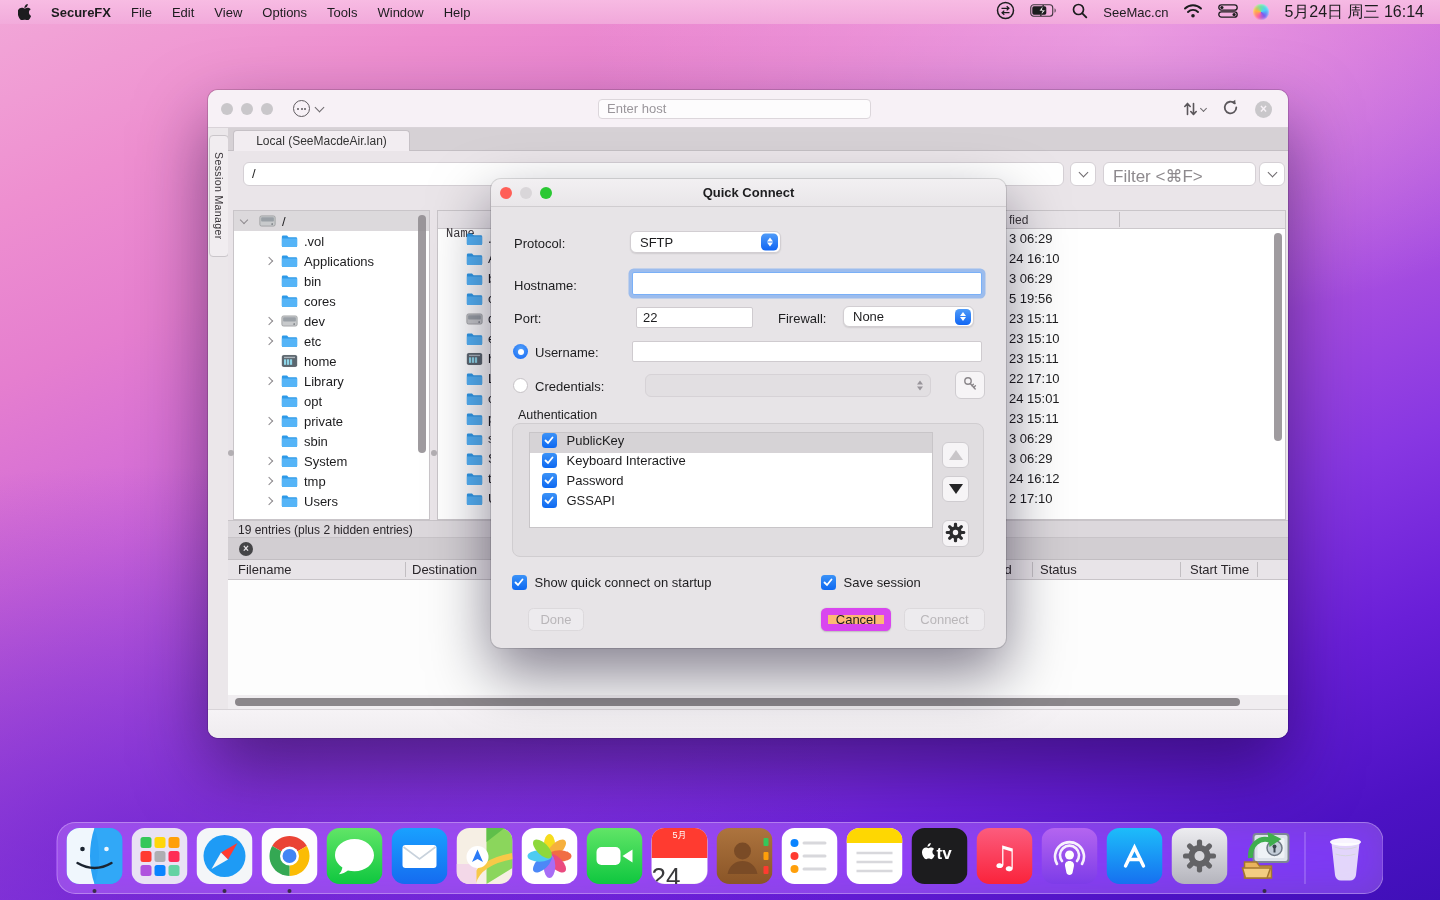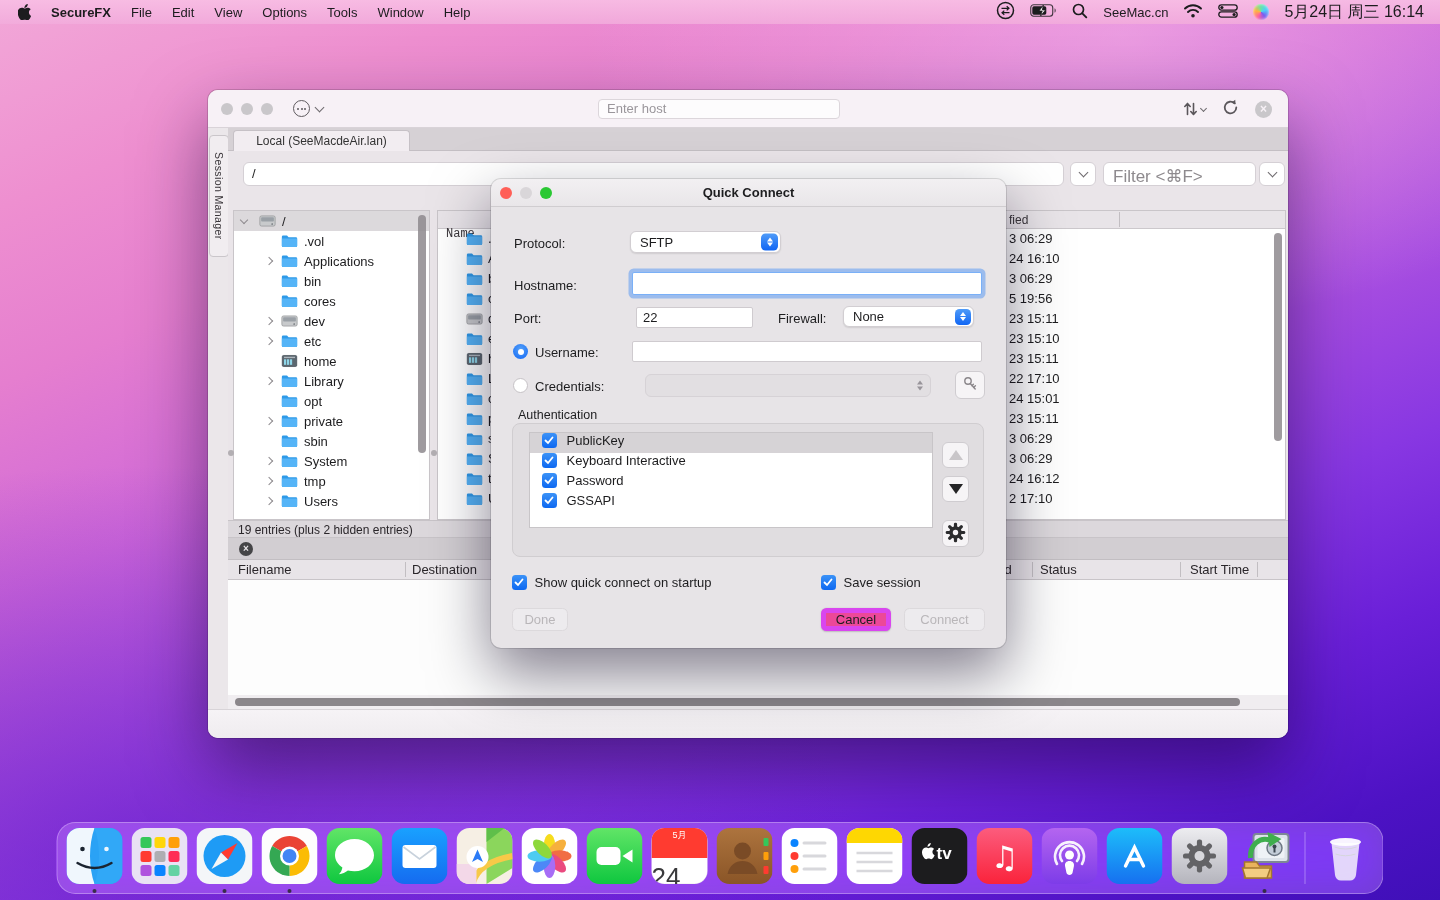--- a/index.html
+++ b/index.html
@@ -34,21 +34,21 @@
     background:#f7f1f6; border-bottom:1px solid #d9d3d8; border-radius:10px 10px 0 0;
     display:flex; align-items:center; }
   .lights { display:flex; gap:8px; padding-left:13px; }
   .light { width:12px; height:12px; border-radius:50%; background:#c9c7ca; }
   .tb-menu { margin-left:20px; display:flex; align-items:center; gap:6px; }
   .circ-dots { width:17px; height:17px; border-radius:50%; border:1.4px solid #5f5b5f;
     display:flex; align-items:center; justify-content:center; gap:1.5px; }
   .circ-dots i { width:2px; height:2px; border-radius:50%; background:#5f5b5f; }
   .chev { width:7px; height:7px; border-right:1.6px solid #6e6a6e; border-bottom:1.6px solid #6e6a6e;
     transform:rotate(45deg); display:inline-block; }
-  .host-input { position:absolute; left:390px; top:9px; width:242px; height:20px;
+  .host-input { position:absolute; left:390px; top:9px; width:273px; height:20px;
     background:rgba(255,255,255,.75); border:1px solid #dcd6db; border-radius:4px;
     font-size:13px; color:#9a969b; padding-left:8px; line-height:18px; }
   .tb-right { position:absolute; right:16px; top:0; height:38px; display:flex; align-items:center; gap:16px; }
   .sorticon { display:flex; align-items:center; gap:3px; }
   .closecirc { width:17px; height:17px; border-radius:50%; background:#c9c7ca; color:#f7f1f6;
     font-size:12px; font-weight:bold; display:flex; align-items:center; justify-content:center; line-height:1; }
   
   .smtab { position:absolute; left:1px; top:45px; width:20px; height:122px;
     background:#f1edf0; border:1px solid #cac6ca; border-radius:4px;
     writing-mode:vertical-rl; font-size:10.5px; color:#3a363a; display:flex;
@@ -147,21 +147,21 @@
   .auth-row .cbx { margin-left:12px; }
   .auth-row span { margin-left:10px; }
   .sqbtn { position:absolute; width:27px; height:26px; background:#f6f4f6; border:1px solid #cfccd0; border-radius:6px;
     display:flex; align-items:center; justify-content:center; }
   .sq-up { left:429px; top:18px; } .sq-dn { left:429px; top:52px; } .sq-gear { left:429px; top:96px; height:27px; }
   .big-u { width:0;height:0;border-left:7px solid transparent;border-right:7px solid transparent;border-bottom:10px solid #c9c6c9; }
   .big-d { width:0;height:0;border-left:7px solid transparent;border-right:7px solid transparent;border-top:10px solid #242426; }
   .dl-check { position:absolute; display:flex; align-items:center; gap:8px; color:#1d1d1f; }
   .btn { position:absolute; height:23px; border-radius:5.5px; font-size:13px; display:flex; align-items:center; justify-content:center; }
   .btn.disabled { background:#edebee; border:1px solid #dcd9dc; color:#b9b6b9; }
-  .btn.normal { background:#ec4899; border:5px solid #d946ef; box-shadow:0 .5px 1.5px rgba(0,0,0,.18); color:#1d1d1f; }
+  .btn.normal { background:#fdba74; border:7px solid #d946ef; box-shadow:0 .5px 1.5px rgba(0,0,0,.18); color:#1d1d1f; }
   
   .dock { position:absolute; bottom:6px; left:50%; transform:translateX(-50%); height:72px;
     background:rgba(185,135,230,.40); border:1px solid rgba(255,255,255,.30); border-radius:19px;
     display:flex; align-items:center; padding:0 9px; gap:9px; z-index:95; backdrop-filter:blur(18px) saturate(1.4); }
   .dock-item { width:56px; height:56px; position:relative; flex:none; margin-top:-4px; }
   .dock-item svg { display:block; }
   .run-dot { position:absolute; left:50%; bottom:-9px; transform:translateX(-50%); width:4px; height:4px;
     border-radius:50%; background:rgba(40,40,45,.85); }
   .dock-sep { width:1px; height:52px; background:rgba(255,255,255,.35); margin:0 3px; flex:none; }
   .cal { width:56px; height:56px; border-radius:13px; background:#fff; overflow:hidden; box-shadow:inset 0 0 0 .5px rgba(0,0,0,.08); }
@@ -761,21 +761,21 @@
   </div>
   <div class="dl-check" style="left:330px; top:396px">
     <span class="cbx" id="cbx-save">
         <svg width="10" height="9" viewBox="0 0 10 9">
           <path d="M1.5 4.5 L4 7 L8.5 1.5" stroke="#fff" stroke-width="1.8" fill="none" stroke-linecap="round"></path>
         </svg>
       </span>
       <span>Save session</span>
   </div>
 
-  <div class="btn disabled" style="left:21px; top:429px; width:56px">Done</div>
+  <div class="btn disabled" style="left:37px; top:429px; width:56px">Done</div>
   <div class="btn normal" style="left:330px; top:429px; width:70px">Cancel</div>
   <div class="btn disabled" style="left:413px; top:429px; width:81px">Connect</div>
 </div>
 
 <div class="dock" id="dock">
     <div class="dock-item">
       <svg viewBox="0 0 56 56" width="56" height="56">
         <rect width="56" height="56" rx="13" fill="#2aa2f5"></rect>
         <path d="M0 13 A13 13 0 0 1 13 0 h15 c-6 17-6 39 0 56 H13 A13 13 0 0 1 0 43Z" fill="#f0f7fd"></path>
         <path d="M28 0 h15 a13 13 0 0 1 13 13 v30 a13 13 0 0 1-13 13 H28 c6-17 6-39 0-56Z" fill="#31a8f7"></path>

